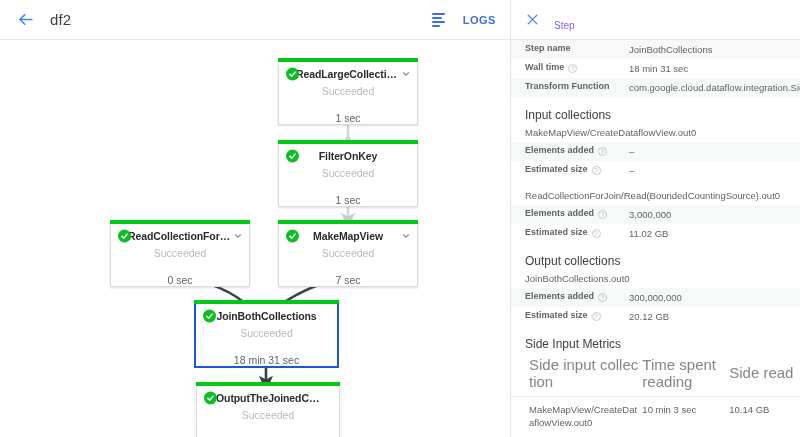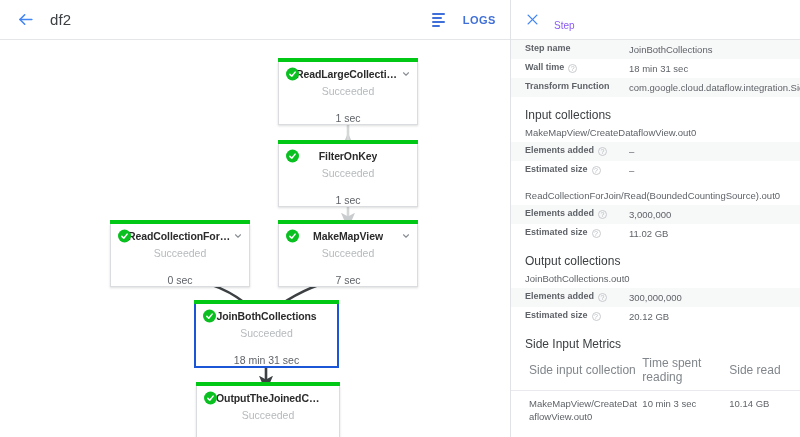--- a/index.html
+++ b/index.html
@@ -142,21 +142,21 @@
   .coll-name {
     font-size: 9.5px; color: #5f6368; padding: 0 10px 4px 14px; word-break: break-all;
   }
   .spacer8 { height: 9px; }
 
   .metrics-sub {
     font-size: 9.5px; font-weight: bold; color: #3c4043; padding: 1px 0 3px 14px;
   }
   table.sidetbl { width: 100%; border-collapse: collapse; table-layout: fixed; }
   table.sidetbl th {
-    font-size: 12px; font-weight: normal; color: #80868b;
+    font-size: 15px; font-weight: normal; color: #80868b;
     text-align: left; padding: 4px 4px 6px 0; border-bottom: 1px solid #e8eaed;
   }
   table.sidetbl td {
     font-size: 9.5px; color: #5f6368; padding: 7px 4px 7px 0;
     vertical-align: top; line-height: 1.35;
   }
   table.sidetbl .c1 { padding-left: 18px; width: 130px; word-break: break-all; }
   table.sidetbl .c2 { width: 86px; }
   table.sidetbl .c3 { width: 70px; }
 </style>

